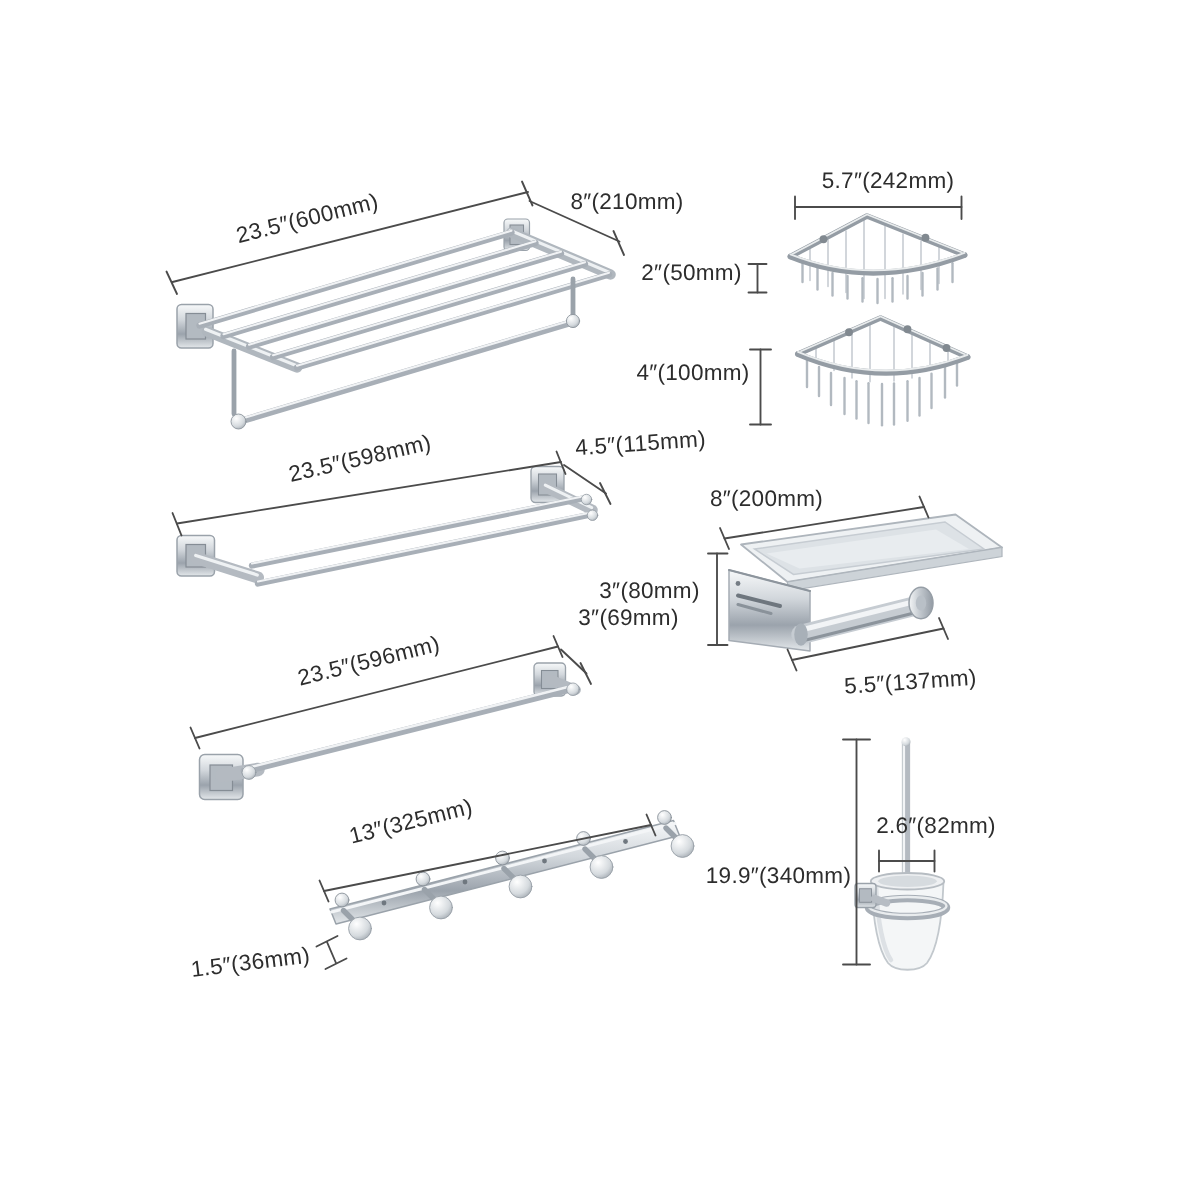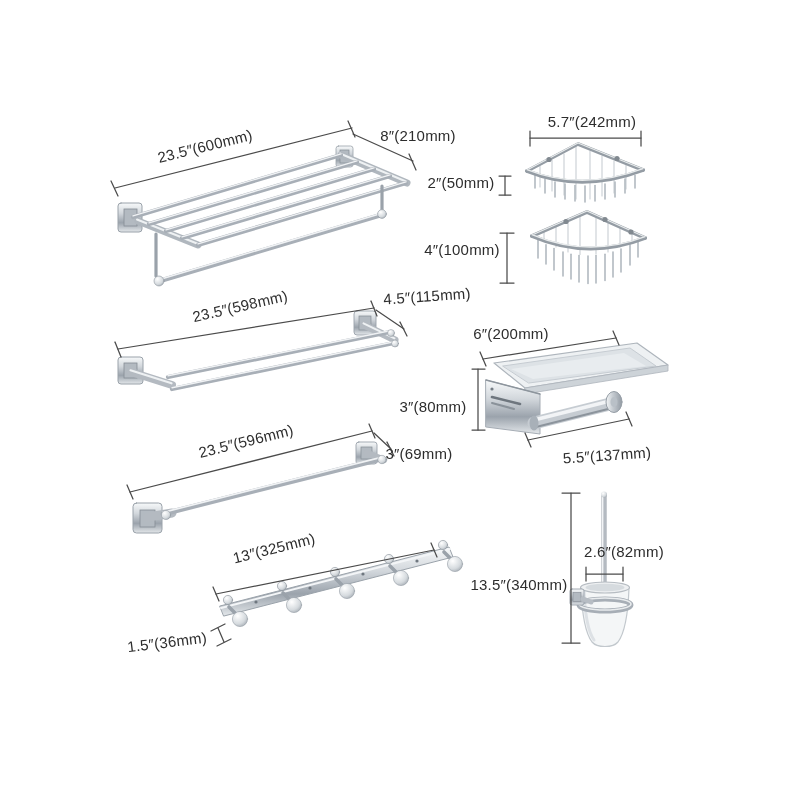--- a/index.html
+++ b/index.html
@@ -289,23 +289,23 @@
   </g>
 </svg>
 
   <div class="dim-label" style="left:205px;top:146px;transform:translate(-50%,-50%) rotate(-14deg);">23.5″(600mm)</div>
   <div class="dim-label" style="left:418px;top:135px;transform:translate(-50%,-50%);">8″(210mm)</div>
   <div class="dim-label" style="left:592px;top:121px;transform:translate(-50%,-50%);">5.7″(242mm)</div>
   <div class="dim-label" style="left:461px;top:182px;transform:translate(-50%,-50%);">2″(50mm)</div>
   <div class="dim-label" style="left:462px;top:249px;transform:translate(-50%,-50%);">4″(100mm)</div>
   <div class="dim-label" style="left:240px;top:306px;transform:translate(-50%,-50%) rotate(-13deg);">23.5″(598mm)</div>
   <div class="dim-label" style="left:427px;top:296px;transform:translate(-50%,-50%) rotate(-4deg);">4.5″(115mm)</div>
-  <div class="dim-label" style="left:511px;top:333px;transform:translate(-50%,-50%);">6″(200mm)</div>
-  <div class="dim-label" style="left:433px;top:406px;transform:translate(-50%,-50%);">3″(80mm)</div>
+  <div class="dim-label" style="left:511px;top:333px;transform:translate(-50%,-50%);">8″(200mm)</div>
+  <div class="dim-label" style="left:433px;top:394px;transform:translate(-50%,-50%);">3″(80mm)</div>
   <div class="dim-label" style="left:607px;top:455px;transform:translate(-50%,-50%) rotate(-4deg);">5.5″(137mm)</div>
   <div class="dim-label" style="left:246px;top:441px;transform:translate(-50%,-50%) rotate(-14deg);">23.5″(596mm)</div>
-  <div class="dim-label" style="left:419px;top:453px;transform:translate(-50%,-50%);">3″(69mm)</div>
+  <div class="dim-label" style="left:419px;top:412px;transform:translate(-50%,-50%);">3″(69mm)</div>
   <div class="dim-label" style="left:274px;top:548px;transform:translate(-50%,-50%) rotate(-14deg);">13″(325mm)</div>
   <div class="dim-label" style="left:167px;top:642px;transform:translate(-50%,-50%) rotate(-7deg);">1.5″(36mm)</div>
-  <div class="dim-label" style="left:519px;top:584px;transform:translate(-50%,-50%);">13.5″(340mm)</div>
+  <div class="dim-label" style="left:519px;top:584px;transform:translate(-50%,-50%);">19.9″(340mm)</div>
   <div class="dim-label" style="left:624px;top:551px;transform:translate(-50%,-50%);">2.6″(82mm)</div>
 
 </div>
 
 </body></html>

